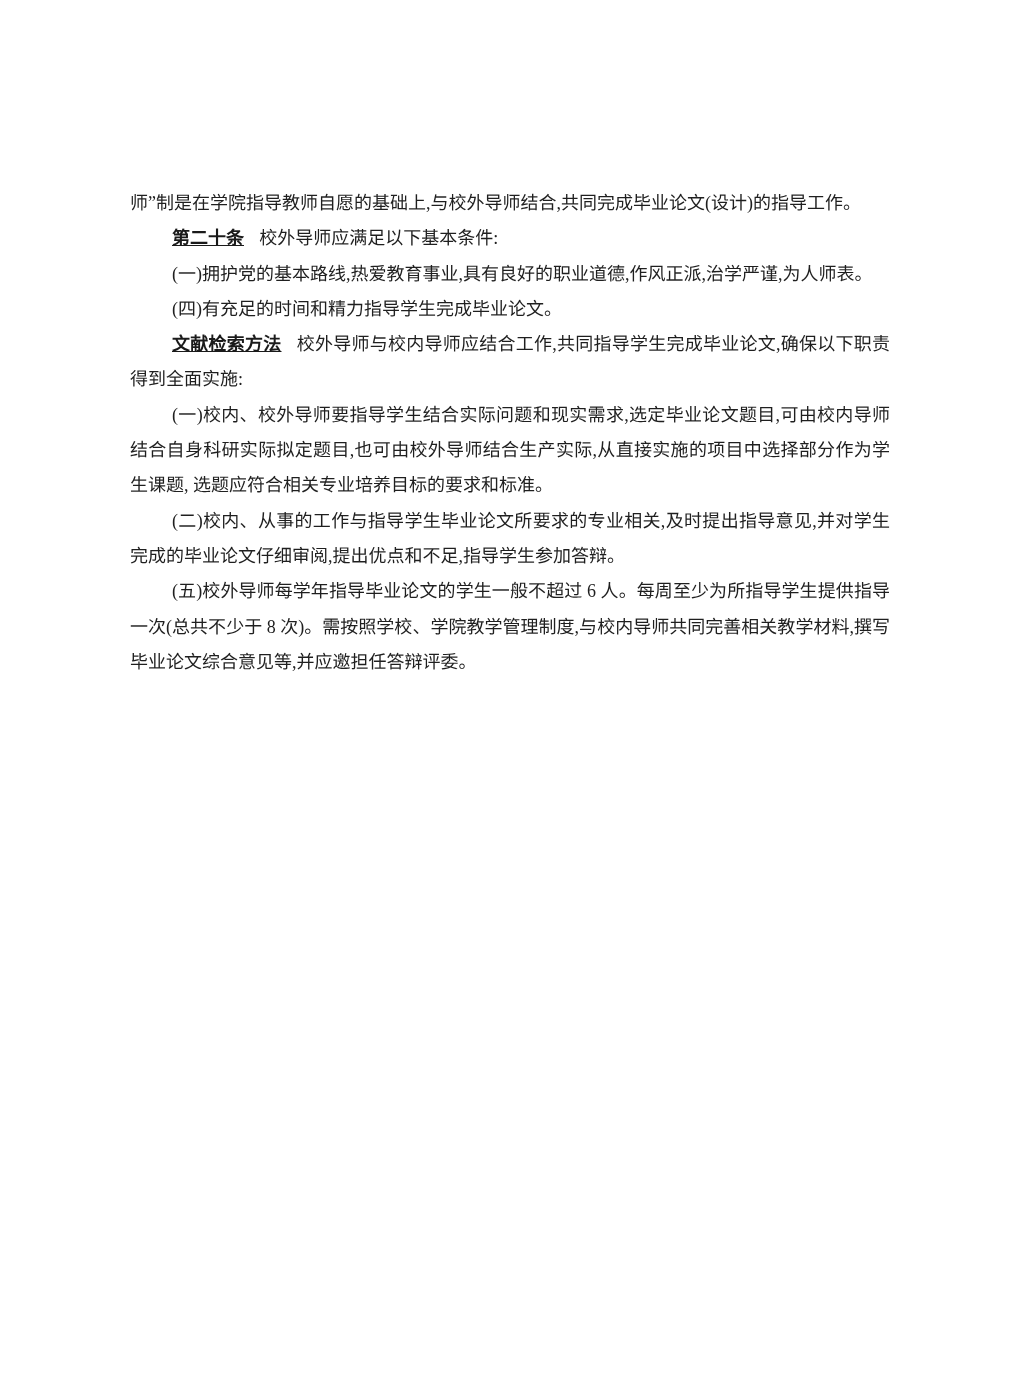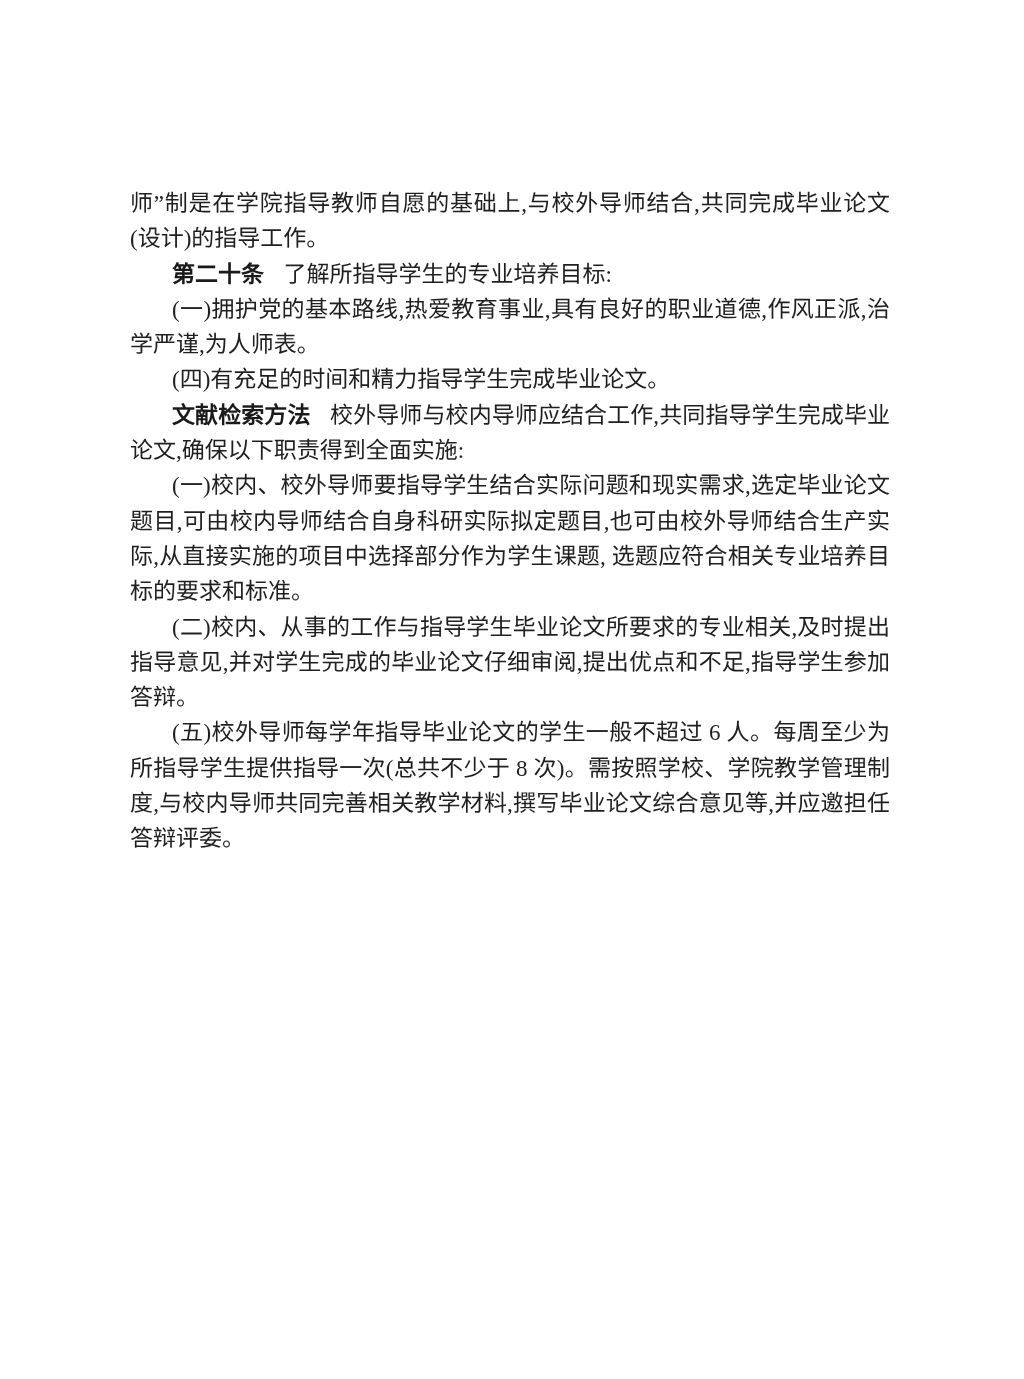--- a/index.html
+++ b/index.html
@@ -13,52 +13,53 @@
     height: 1379px;
     background: #ffffff;
     overflow: hidden;
   }
   .text-block {
     position: absolute;
     left: 130px;
     top: 186px;
     width: 760px;
     font-family: "Liberation Serif", "DejaVu Serif", serif;
-    font-size: 23px;
+    font-size: 18px;
     line-height: 35.3px;
     color: #1f1f1f;
     text-align: justify;
     text-justify: inter-ideograph;
     letter-spacing: 0;
   }
   .para {
     margin: 0;
     padding: 0;
   }
   .para.indent {
     text-indent: 42px;
   }
   .clause {
     font-family: "Liberation Sans", "DejaVu Sans", sans-serif;
     font-weight: 700;
     color: #1a1a1a;
   }
   .clause:not(:empty) {
     margin-right: 0.85em;
+    text-decoration: underline;
   }
 </style>
 </head>
 <body>
 
 <div class="page">
   <div class="text-block">
 
     <p class="para"><strong class="clause"></strong><span>师”制是在学院指导教师自愿的基础上,与校外导师结合,共同完成毕业论文(设计)的指导工作。</span></p>
 
-    <p class="para indent"><strong class="clause">第二十条</strong><span>了解所指导学生的专业培养目标:</span></p>
+    <p class="para indent"><strong class="clause">第二十条</strong><span>校外导师应满足以下基本条件:</span></p>
 
     <p class="para indent"><strong class="clause"></strong><span>(一)拥护党的基本路线,热爱教育事业,具有良好的职业道德,作风正派,治学严谨,为人师表。</span></p>
 
 
 
     <p class="para indent"><strong class="clause"></strong><span>(四)有充足的时间和精力指导学生完成毕业论文。</span></p>
 
     <p class="para indent"><strong class="clause">文献检索方法</strong><span>校外导师与校内导师应结合工作,共同指导学生完成毕业论文,确保以下职责得到全面实施:</span></p>
 
     <p class="para indent"><strong class="clause"></strong><span>(一)校内、校外导师要指导学生结合实际问题和现实需求,选定毕业论文题目,可由校内导师结合自身科研实际拟定题目,也可由校外导师结合生产实际,从直接实施的项目中选择部分作为学生课题, 选题应符合相关专业培养目标的要求和标准。</span></p>

